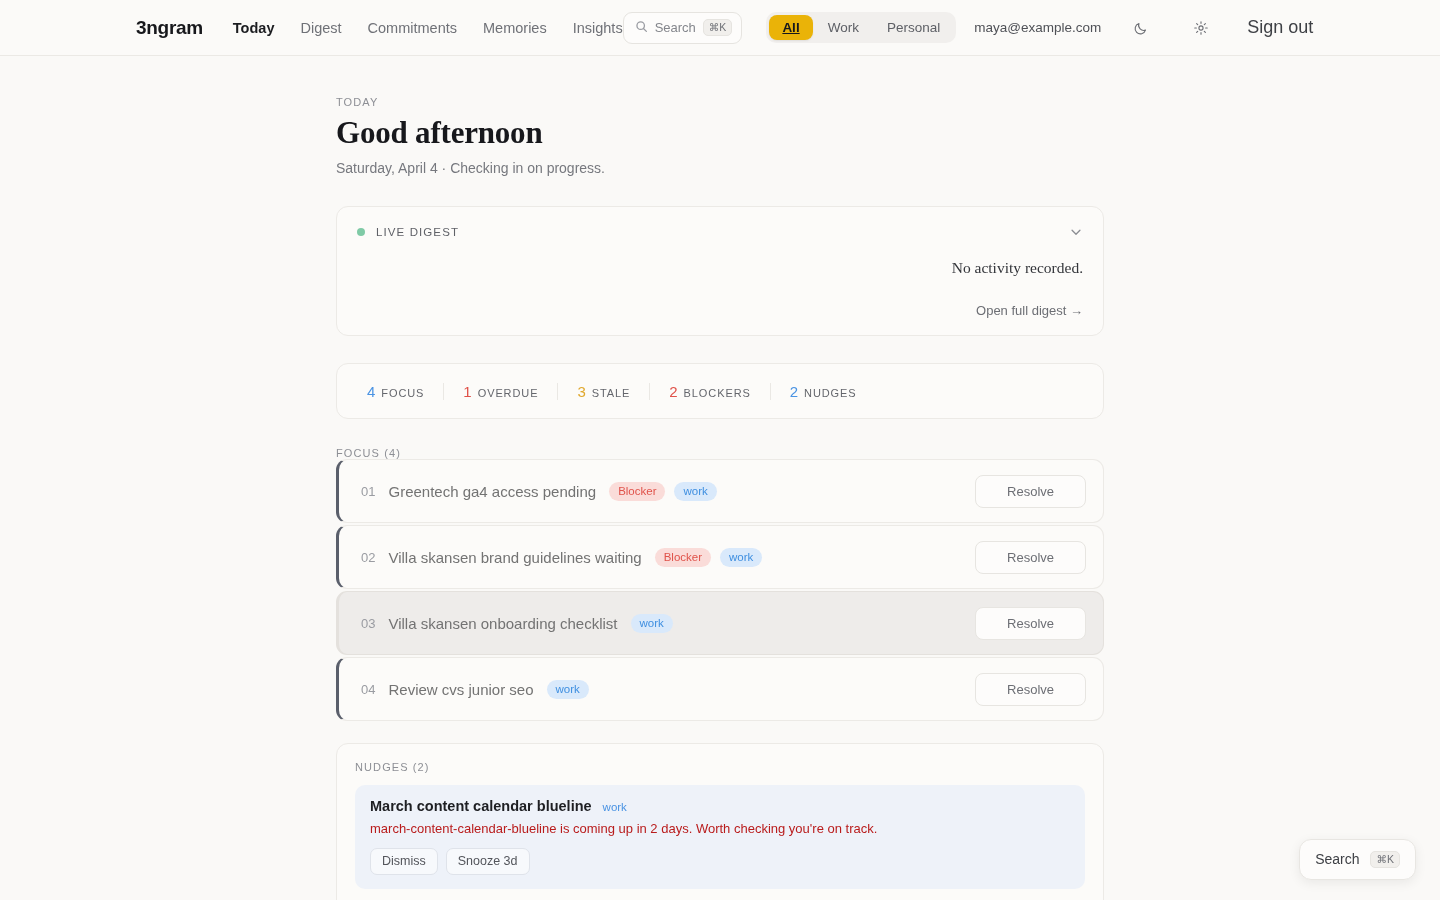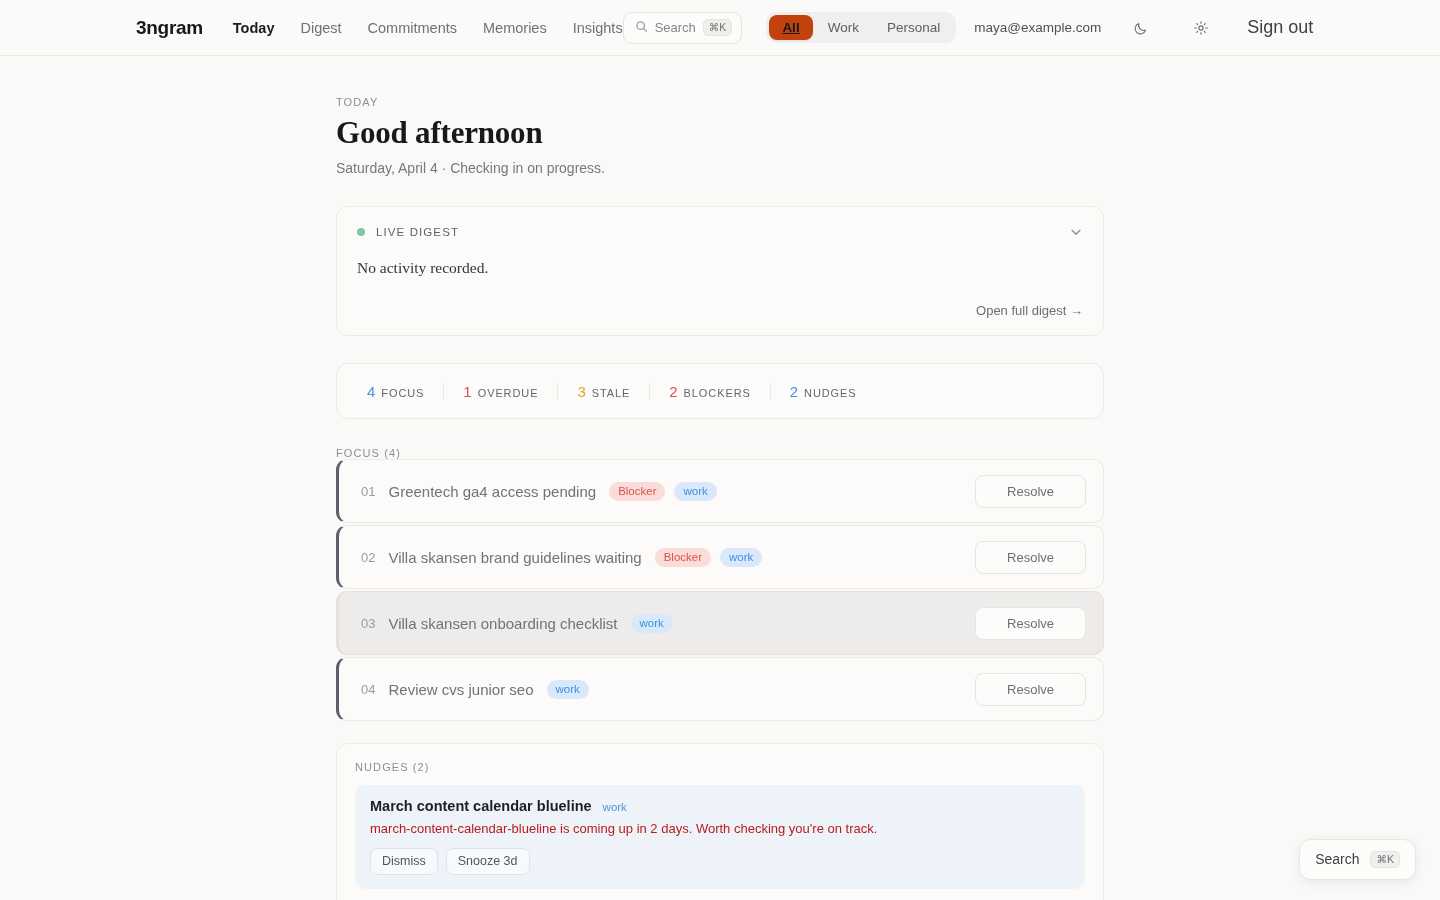--- a/index.html
+++ b/index.html
@@ -76,21 +76,21 @@
   }
   .seg {
     font-size: 13.5px;
     color: #5e6066;
     padding: 5px 13px;
     border-radius: 8px;
     cursor: pointer;
     white-space: nowrap;
   }
   .seg.active {
-    background: #c2410c;
+    background: #eab308;
     color: #17181c;
     font-weight: 600;
     box-shadow: 0 1px 2px rgba(0,0,0,.07);
     text-decoration: underline;
   }
 
   .useremail {
     font-size: 13.5px; color: #4f5157;
     white-space: nowrap;
     margin-right: 26px;
@@ -141,20 +141,21 @@
   }
   .digest-title {
     font-size: 11.5px; letter-spacing: 1.1px;
     color: #5f6167; text-transform: uppercase;
   }
   .chev { margin-left: auto; color: #8b8d93; cursor: pointer; display: flex; }
   .digest-body {
     font-family: "Liberation Serif", serif;
     font-size: 15.5px; color: #33353a;
     margin-top: 20px;
+    text-align: right;
   }
   .digest-foot { margin-top: 24px; text-align: right; }
   .digest-link { font-size: 13px; color: #6c6e74; cursor: pointer; }
 
   
   .stats {
     margin-top: 27px;
     height: 56px;
     display: flex; align-items: center;
     padding: 0 22px;

